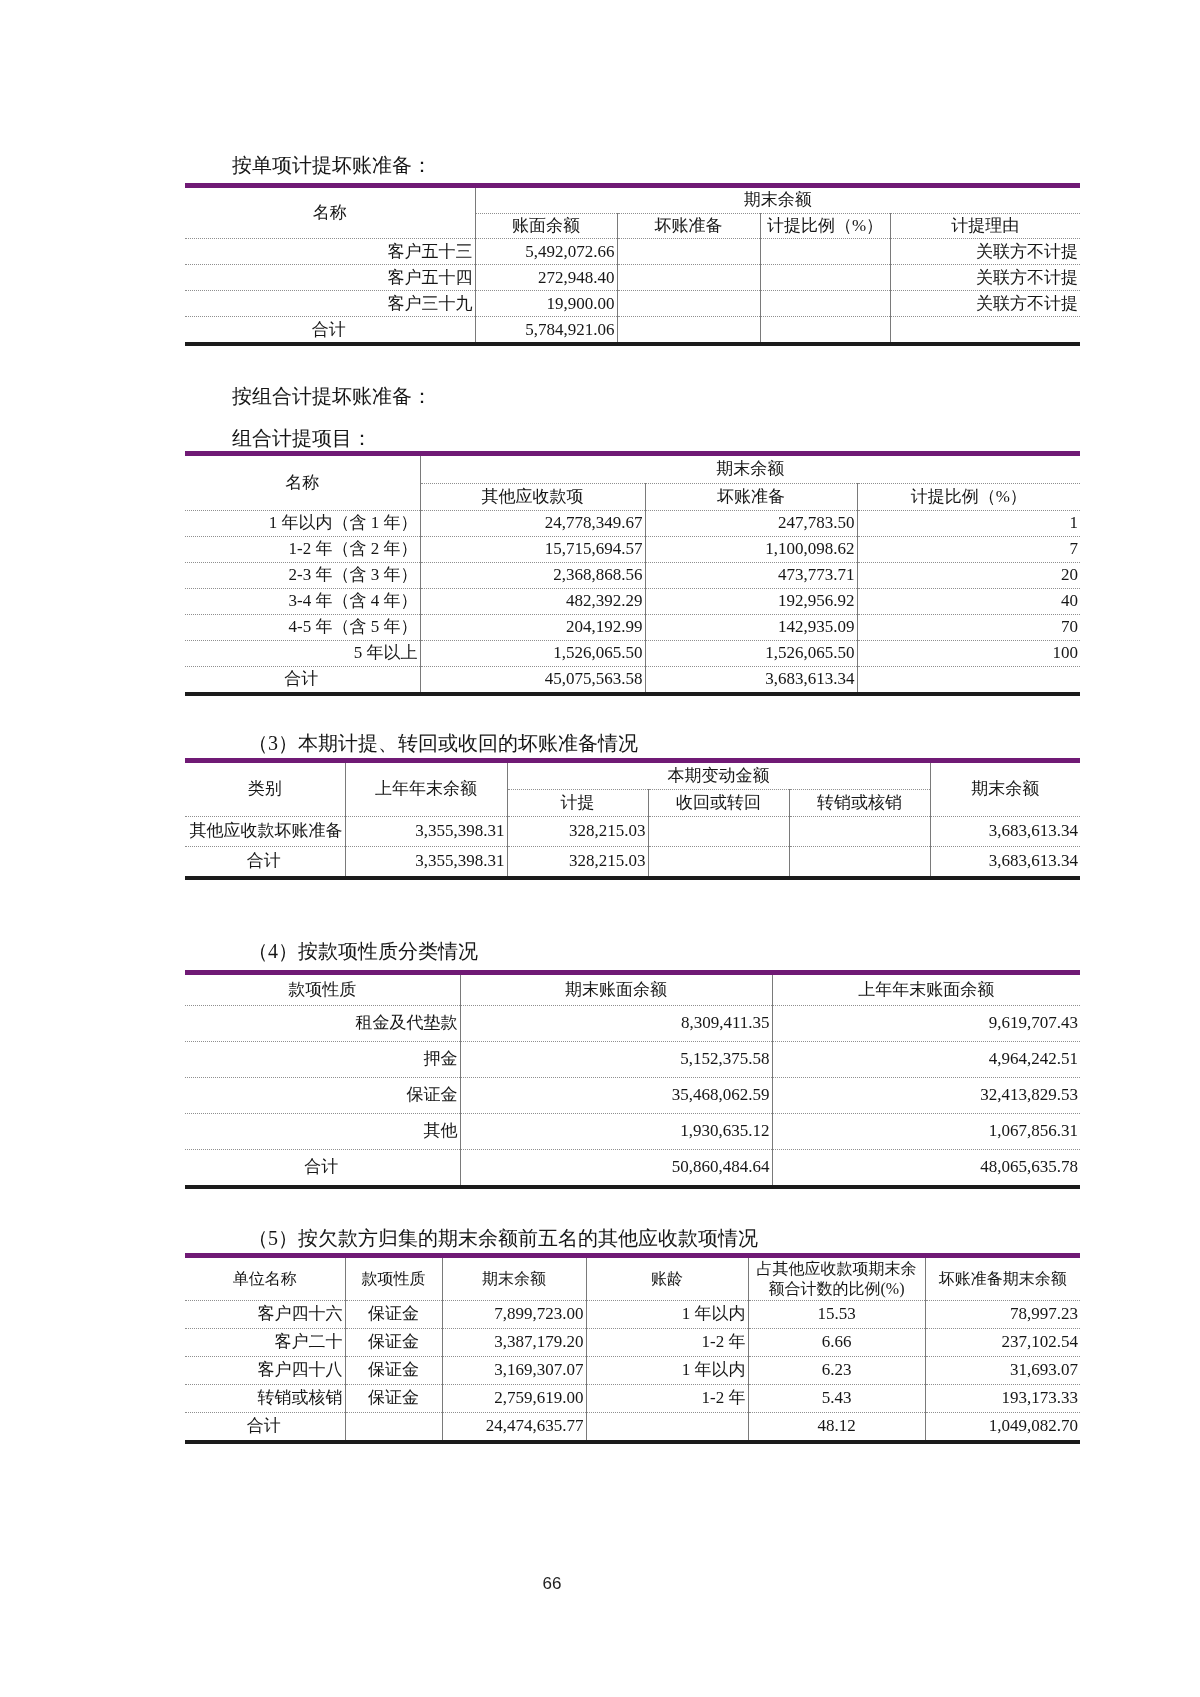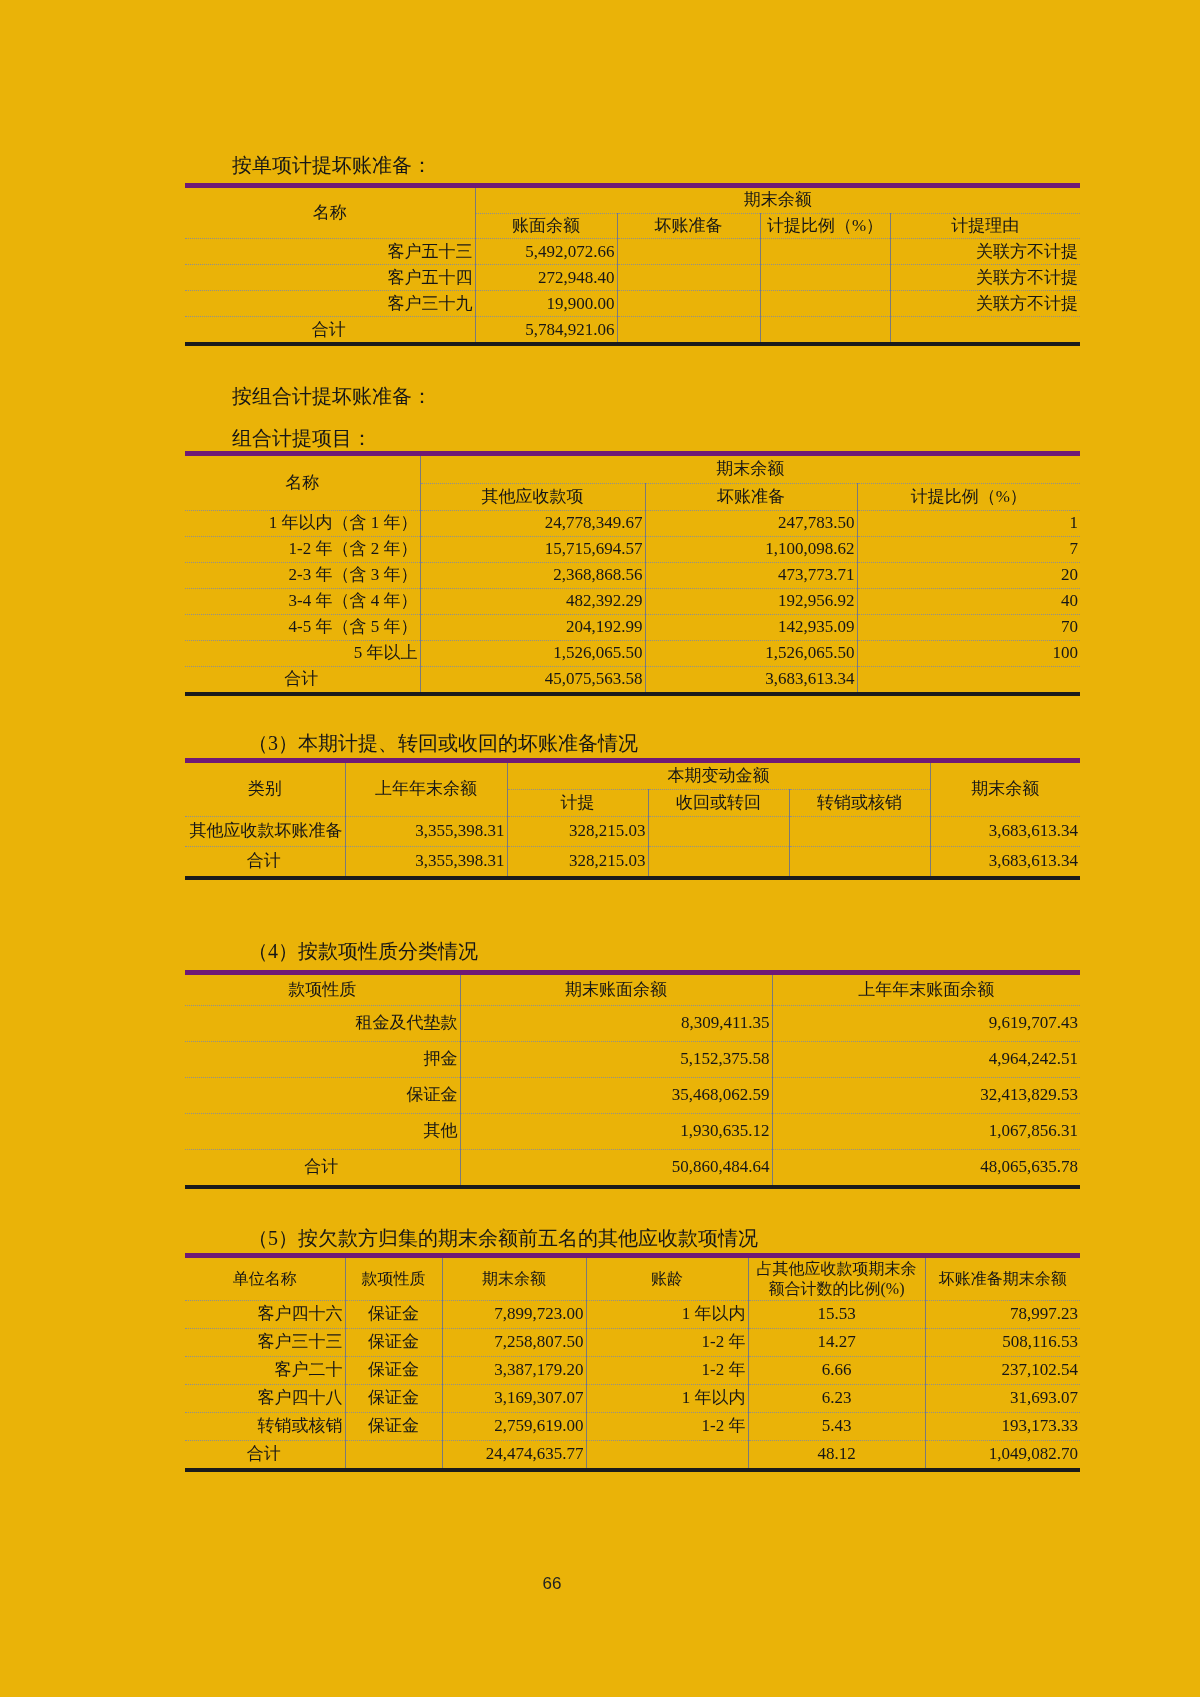--- a/index.html
+++ b/index.html
@@ -1,20 +1,20 @@
 <!DOCTYPE html>
 <html><head>
 <meta charset="utf-8">
 <style>
   html,body{margin:0;padding:0;background:#e8e8e8;}
   .page{
     position:relative;
     width:1200px;height:1697px;
     margin:0 auto;
-    background:#eab308;
+    background:#ffffff;
     color:#1a1a1a;
     font-family:"Liberation Serif","DejaVu Serif",serif;
     overflow:hidden;
   }
   .title{
     position:absolute;
     font-size:20px;
     line-height:24px;
     white-space:nowrap;
     color:#161616;
@@ -306,28 +306,20 @@
     <tbody>
         <tr>
           <td class="cl">客户四十六</td>
           <td class="cc">保证金</td>
           <td class="cr">7,899,723.00</td>
           <td class="cl">1 年以内</td>
           <td class="cc">15.53</td>
           <td class="cr">78,997.23</td>
         </tr>
         <tr>
-          <td class="cl">客户三十三</td>
-          <td class="cc">保证金</td>
-          <td class="cr">7,258,807.50</td>
-          <td class="cl">1-2 年</td>
-          <td class="cc">14.27</td>
-          <td class="cr">508,116.53</td>
-        </tr>
-        <tr>
           <td class="cl">客户二十</td>
           <td class="cc">保证金</td>
           <td class="cr">3,387,179.20</td>
           <td class="cl">1-2 年</td>
           <td class="cc">6.66</td>
           <td class="cr">237,102.54</td>
         </tr>
         <tr>
           <td class="cl">客户四十八</td>
           <td class="cc">保证金</td>

